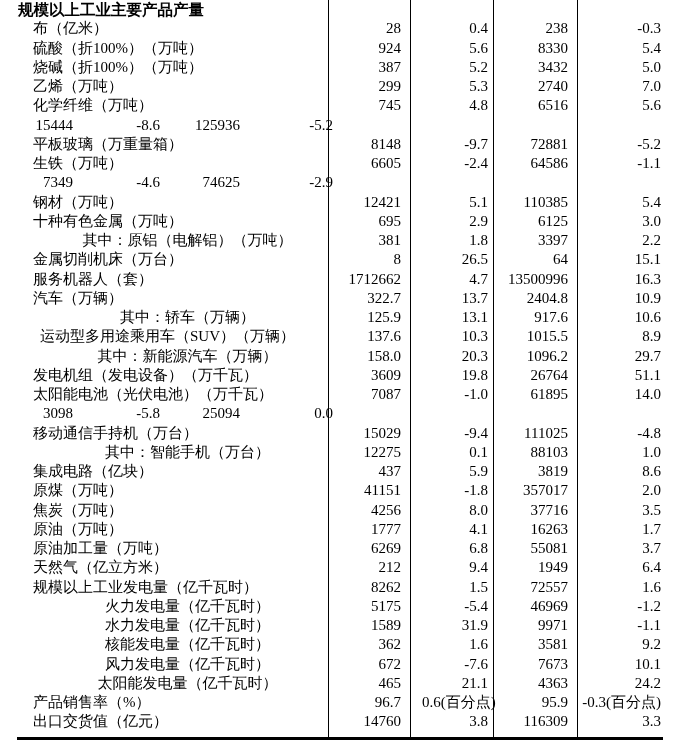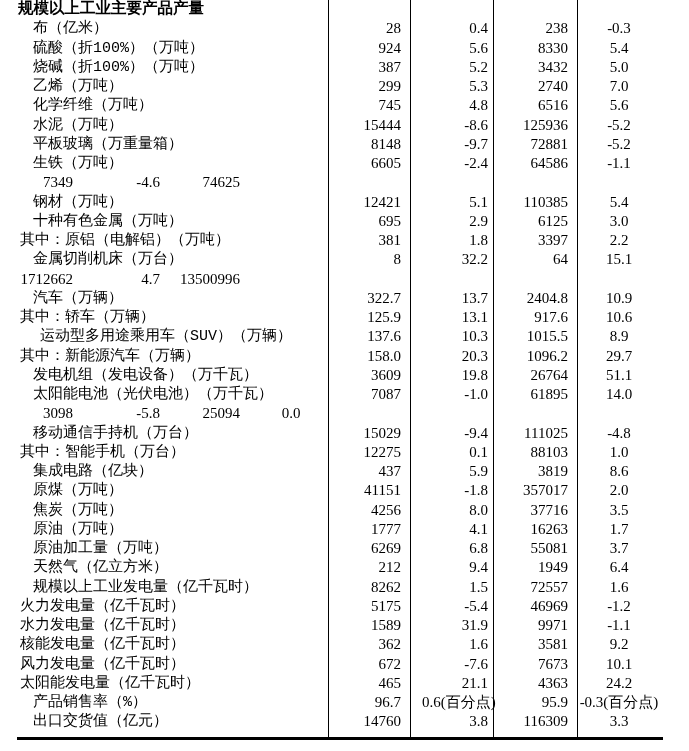--- a/index.html
+++ b/index.html
@@ -13,28 +13,28 @@
     font-size: 15px;
     overflow: hidden;
   }
   .row {
     display: flex;
     height: 19.25px;
     line-height: 19.25px;
     white-space: nowrap;
   }
   .cell { box-sizing: border-box; overflow: visible; }
-  .cell-label { width: 328px; padding-left: 33px; font-family: Liberation Mono, monospace; }
-  .cell-label.indent-1 { padding-left: 20px; }
+  .cell-label { width: 328px; padding-left: 33px; }
+  .cell-label.indent-1 { padding-left: 47px; text-align: center; }
   .cell-label.indent-2 { padding-left: 40px; }
   .cell-num { text-align: right; }
   .c1 { width: 82px;  padding-right: 9px; }
   .c2 { width: 83px;  padding-right: 5px; padding-left: 12px; }
   .c3 { width: 84px;  padding-right: 9px; }
-  .c4 { width: 112px; padding-right: 28px; text-align: center; }
+  .c4 { width: 112px; padding-right: 28px; }
   .header-row .cell-label {
     padding-left: 18px;
     font-weight: bold;
     font-size: 15.5px;
   }
   .vline {
     position: absolute;
     top: 0;
     width: 1px;
     height: 739px;
@@ -96,21 +96,20 @@
       <div class="cell cell-num c4">7.0</div>
     </div>
       <div class="row">
       <div class="cell cell-label indent-0">化学纤维（万吨）</div>
       <div class="cell cell-num c1">745</div>
       <div class="cell cell-num c2">4.8</div>
       <div class="cell cell-num c3">6516</div>
       <div class="cell cell-num c4">5.6</div>
     </div>
       <div class="row">
-      <div class="cell cell-label indent-0">水泥（万吨）</div>
       <div class="cell cell-num c1">15444</div>
       <div class="cell cell-num c2">-8.6</div>
       <div class="cell cell-num c3">125936</div>
       <div class="cell cell-num c4">-5.2</div>
     </div>
       <div class="row">
       <div class="cell cell-label indent-0">平板玻璃（万重量箱）</div>
       <div class="cell cell-num c1">8148</div>
       <div class="cell cell-num c2">-9.7</div>
       <div class="cell cell-num c3">72881</div>
@@ -120,20 +119,21 @@
       <div class="cell cell-label indent-0">生铁（万吨）</div>
       <div class="cell cell-num c1">6605</div>
       <div class="cell cell-num c2">-2.4</div>
       <div class="cell cell-num c3">64586</div>
       <div class="cell cell-num c4">-1.1</div>
     </div>
       <div class="row">
       <div class="cell cell-num c1">7349</div>
       <div class="cell cell-num c2">-4.6</div>
       <div class="cell cell-num c3">74625</div>
+      <div class="cell cell-num c4">-2.9</div>
     </div>
       <div class="row">
       <div class="cell cell-label indent-0">钢材（万吨）</div>
       <div class="cell cell-num c1">12421</div>
       <div class="cell cell-num c2">5.1</div>
       <div class="cell cell-num c3">110385</div>
       <div class="cell cell-num c4">5.4</div>
     </div>
       <div class="row">
       <div class="cell cell-label indent-0">十种有色金属（万吨）</div>
@@ -145,28 +145,30 @@
       <div class="row">
       <div class="cell cell-label indent-1">其中：原铝（电解铝）（万吨）</div>
       <div class="cell cell-num c1">381</div>
       <div class="cell cell-num c2">1.8</div>
       <div class="cell cell-num c3">3397</div>
       <div class="cell cell-num c4">2.2</div>
     </div>
       <div class="row">
       <div class="cell cell-label indent-0">金属切削机床（万台）</div>
       <div class="cell cell-num c1">8</div>
-      <div class="cell cell-num c2">32.2</div>
+      <div class="cell cell-num c2">26.5</div>
       <div class="cell cell-num c3">64</div>
       <div class="cell cell-num c4">15.1</div>
     </div>
       <div class="row">
+      <div class="cell cell-label indent-0">服务机器人（套）</div>
       <div class="cell cell-num c1">1712662</div>
       <div class="cell cell-num c2">4.7</div>
       <div class="cell cell-num c3">13500996</div>
+      <div class="cell cell-num c4">16.3</div>
     </div>
       <div class="row">
       <div class="cell cell-label indent-0">汽车（万辆）</div>
       <div class="cell cell-num c1">322.7</div>
       <div class="cell cell-num c2">13.7</div>
       <div class="cell cell-num c3">2404.8</div>
       <div class="cell cell-num c4">10.9</div>
     </div>
       <div class="row">
       <div class="cell cell-label indent-1">其中：轿车（万辆）</div>

